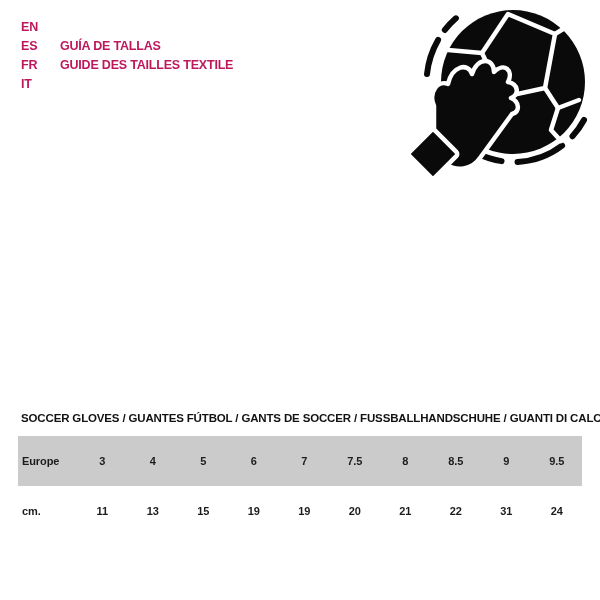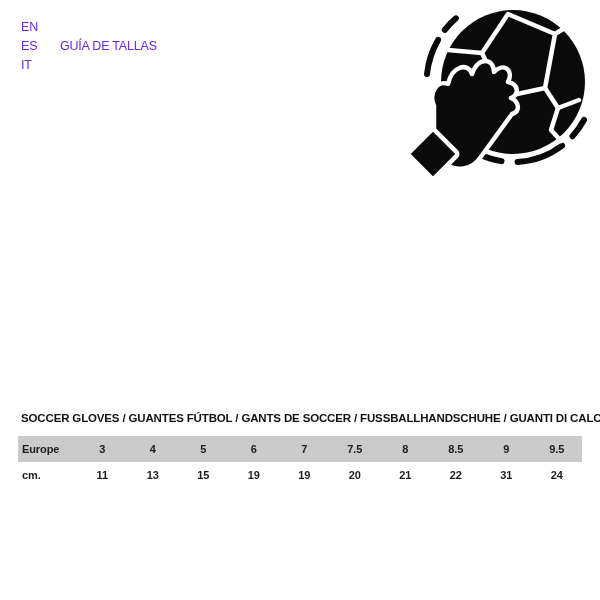--- a/index.html
+++ b/index.html
@@ -3,59 +3,63 @@
 <meta charset="utf-8">
 <style>
   html,body{margin:0;padding:0;background:#ffffff;}
   body{width:600px;height:600px;font-family:"Liberation Sans",sans-serif;}
   .canvas{position:relative;width:600px;height:600px;background:#fff;overflow:hidden;}
 
   
   .lang-list{position:absolute;left:21px;top:12px;}
   .lang-row{display:flex;height:19px;align-items:center;}
   .lang-code,.lang-label{
-    font-size:12.5px;font-weight:400;color:#6d28d9;
+    font-size:12.5px;font-weight:700;color:#be185d;
     letter-spacing:-0.2px;white-space:nowrap;line-height:19px;margin-top:12px;
   }
   .lang-code{width:39px;flex:0 0 39px;}
 
   
   .icon-wrap{position:absolute;left:408px;top:0;width:192px;height:200px;}
   .icon-wrap svg{display:block;width:100%;height:100%;}
 
   
   .table-block{position:absolute;left:0;top:411px;width:600px;}
   .table-title{
     margin-left:21px;font-size:11.5px;font-weight:700;color:#121212;
     letter-spacing:-0.15px;white-space:nowrap;line-height:14px;
   }
   .size-table{
     margin-left:18px;margin-top:11px;width:564px;
     border-collapse:collapse;table-layout:fixed;
   }
   .size-table td{
-    height:18px;padding:4px;vertical-align:middle;text-align:center;
+    height:18px;padding:16px;vertical-align:middle;text-align:center;
     font-size:11px;font-weight:700;color:#1c1c1c;letter-spacing:-0.1px;
   }
   .size-table .row-header td{background:#cbcbcb;}
   .size-table td.label{text-align:left;padding-left:4px;}
   .c-label{width:59px;}
 </style>
 </head>
 <body>
 
 <div class="canvas">
 
   <div class="lang-list">
     <div class="lang-row">
       <span class="lang-code">EN</span>
     </div>
     <div class="lang-row">
       <span class="lang-code">ES</span>
       <span class="lang-label">GUÍA DE TALLAS</span>
+    </div>
+    <div class="lang-row">
+      <span class="lang-code">FR</span>
+      <span class="lang-label">GUIDE DES TAILLES TEXTILE</span>
     </div>
     <div class="lang-row">
       <span class="lang-code">IT</span>
     </div>
   </div>
 
   <div class="icon-wrap">
     <svg viewBox="0 0 192 200" xmlns="http://www.w3.org/2000/svg" aria-hidden="true">
 
       <path d="M19,74 A86,86 0 0 1 56,12" fill="none" stroke="#0a0a0a" stroke-width="6" stroke-dasharray="36 12 16 200" stroke-linecap="round"></path>

